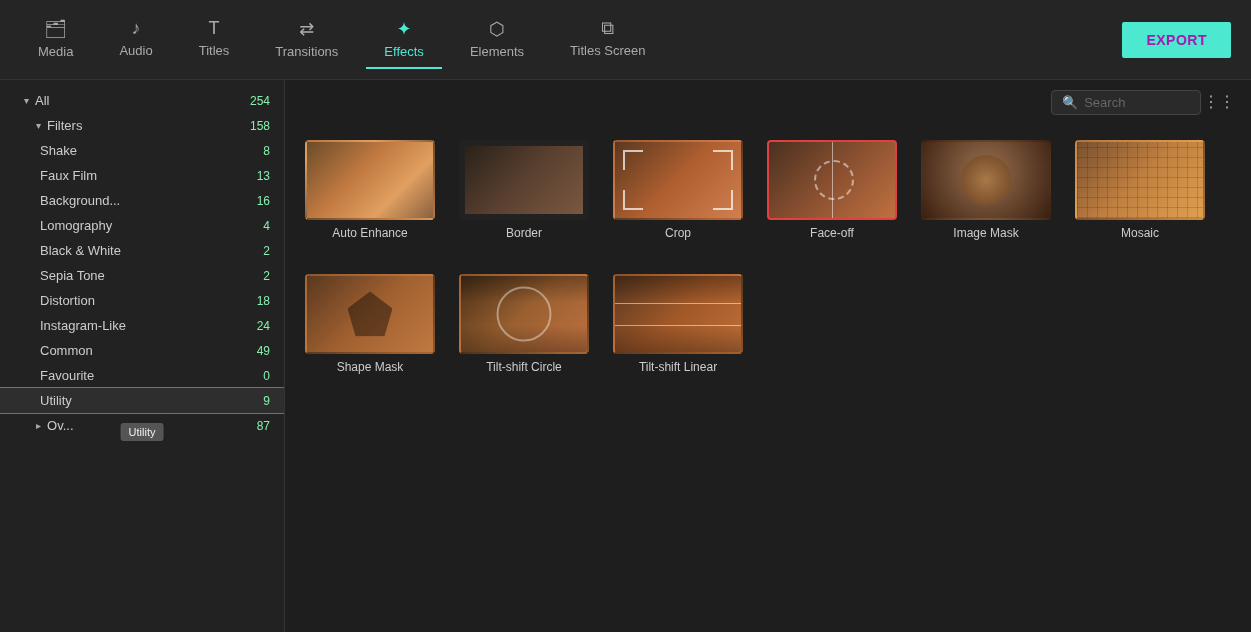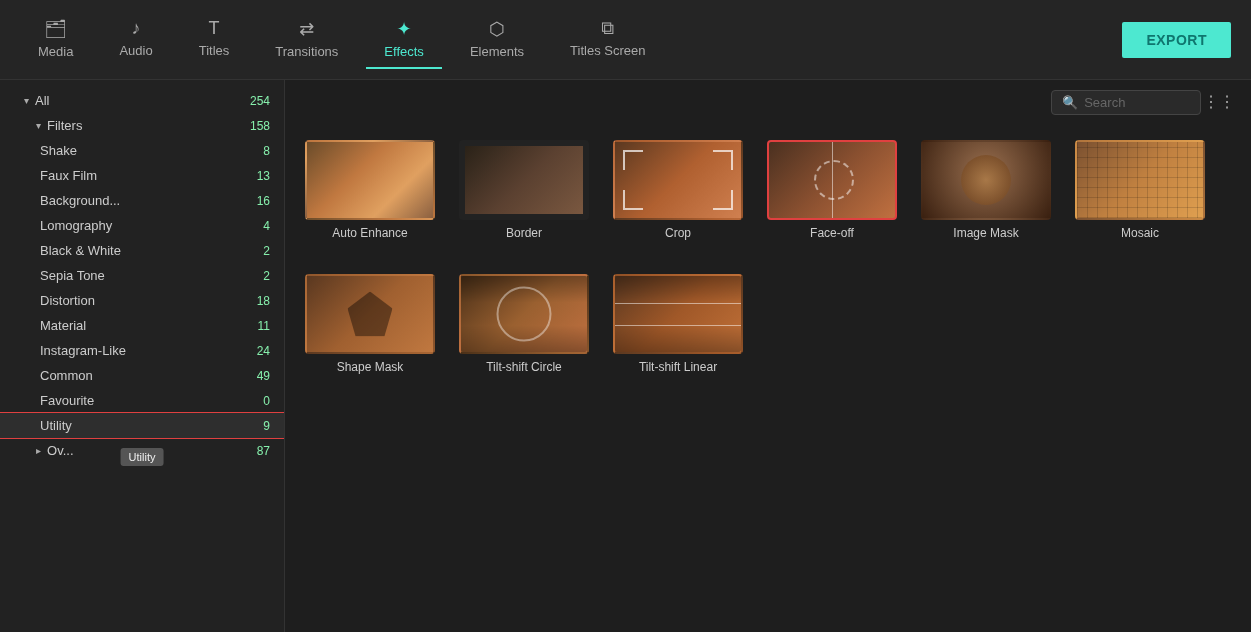--- a/index.html
+++ b/index.html
@@ -40,21 +40,21 @@
     }
     .nav-item.active {
       color: #4de8d0;
       border-bottom: 2px solid #4de8d0;
     }
     .nav-item .nav-icon {
       font-size: 18px;
     }
     .export-btn {
       background: #4de8d0;
-      color: #0f766e;
+      color: #a21caf;
       border: none;
       padding: 10px 24px;
       font-size: 14px;
       font-weight: bold;
       cursor: pointer;
       border-radius: 2px;
       letter-spacing: 0.5px;
     }
 
     
@@ -327,24 +327,20 @@
     </div>
     <div class="sidebar-row indent-2">
       <span>Sepia Tone</span>
       <span class="count">2</span>
     </div>
     <div class="sidebar-row indent-2">
       <span>Distortion</span>
       <span class="count">18</span>
     </div>
     <div class="sidebar-row indent-2">
-      <span>Material</span>
-      <span class="count">11</span>
-    </div>
-    <div class="sidebar-row indent-2">
       <span>Instagram-Like</span>
       <span class="count">24</span>
     </div>
     <div class="sidebar-row indent-2">
       <span>Common</span>
       <span class="count">49</span>
     </div>
     <div class="sidebar-row indent-2">
       <span>Favourite</span>
       <span class="count">0</span>

